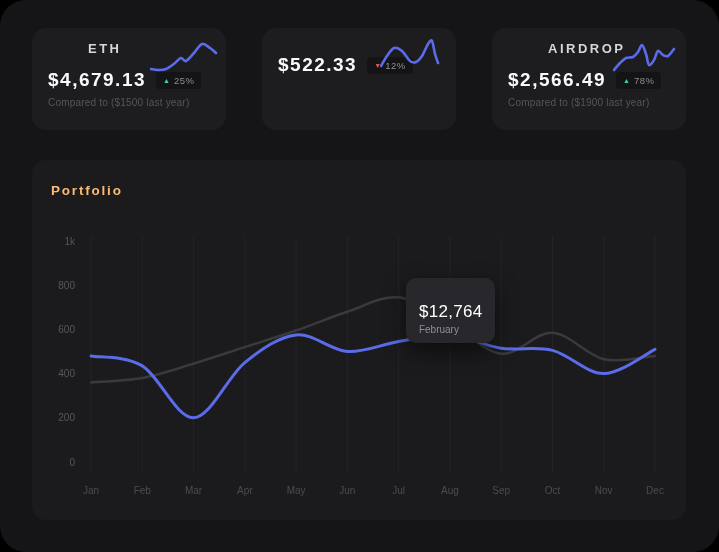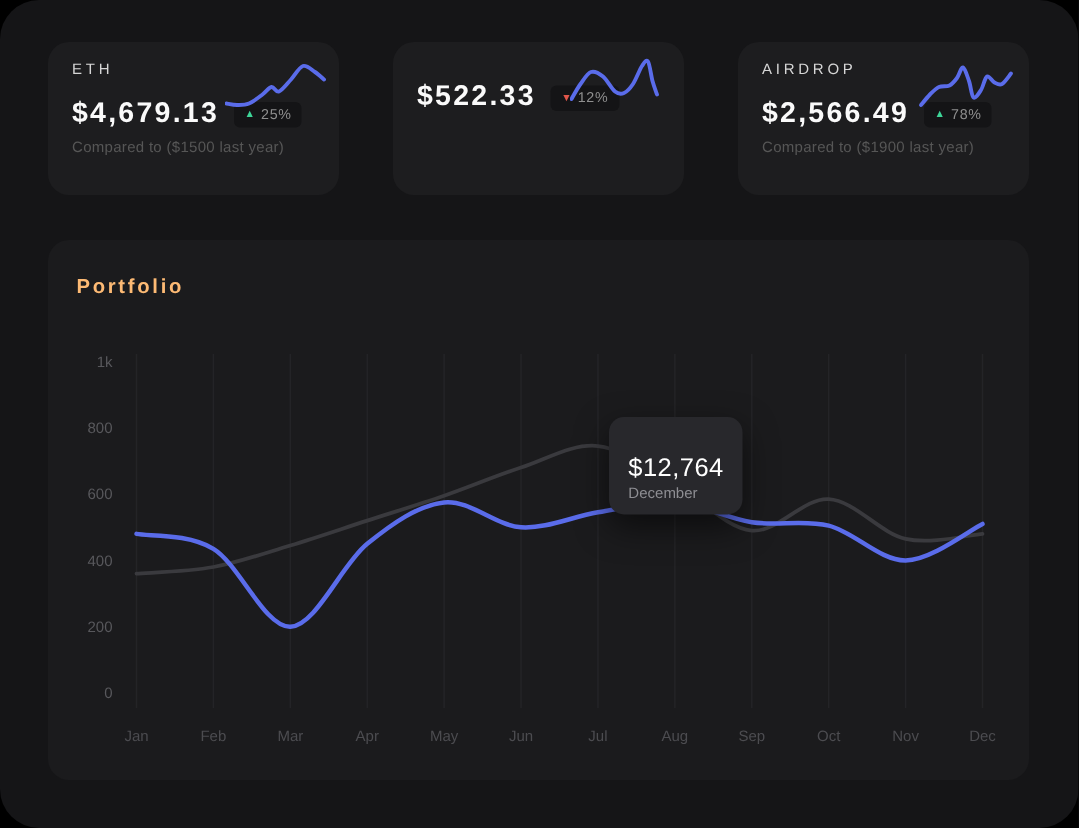--- a/index.html
+++ b/index.html
@@ -2,21 +2,21 @@
 <html><head>
 <meta charset="utf-8">
 <style>
   html,body{margin:0;padding:0;background:#000;}
   body{width:719px;height:552px;position:relative;font-family:"Liberation Sans",sans-serif;overflow:hidden;}
   .stage{position:absolute;inset:0;background:#151517;border-radius:26px;overflow:hidden;}
 
   
   .cards{position:absolute;left:32px;top:28px;width:654px;display:flex;gap:36px;}
   .card{position:relative;flex:1;height:102px;background:#1d1d1f;border-radius:14px;padding:13px 16px 12px;box-sizing:border-box;}
-  .card-title{font-size:10px;font-weight:400;letter-spacing:2.5px;color:#d6d6d6;}
+  .card-title{font-size:13px;font-weight:700;letter-spacing:2.5px;color:#d6d6d6;margin-left:40px;}
   .spark{position:absolute;top:8px;right:8px;width:68px;height:40px;}
   .price-row{display:flex;align-items:center;margin-top:13px;}
   .price{font-size:19px;font-weight:700;letter-spacing:1.5px;color:#fafafa;}
   .badge{display:inline-flex;align-items:center;gap:4px;margin-left:10px;background:#141416;border-radius:4px;padding:3px 7px;}
   .badge .arrow{font-size:7px;line-height:1;}
   .badge .pct{font-size:9.5px;color:#8f8f8f;letter-spacing:.5px;}
   .caption{margin-top:6px;font-size:10px;color:#565656;letter-spacing:.2px;}
 
   
   .panel{position:absolute;left:32px;top:160px;width:654px;height:360px;background:#1b1b1d;border-radius:14px;}
@@ -112,17 +112,17 @@
         <text x="469.1818181818182" y="334" text-anchor="middle" fill="#4c4c50" font-size="10">Sep</text>
         <text x="520.4545454545455" y="334" text-anchor="middle" fill="#4c4c50" font-size="10">Oct</text>
         <text x="571.7272727272727" y="334" text-anchor="middle" fill="#4c4c50" font-size="10">Nov</text>
         <text x="623" y="334" text-anchor="middle" fill="#4c4c50" font-size="10">Dec</text>
         <path d="M 59,222.44 C 67.55,221.70 93.18,221.15 110.27,218.02 C 127.36,214.89 144.45,208.81 161.55,203.66 C 178.64,198.50 195.73,192.60 212.82,187.08 C 229.91,181.55 247.00,176.40 264.09,170.50 C 281.18,164.61 298.27,157.25 315.36,151.72 C 332.45,146.19 349.55,135.51 366.64,137.35 C 383.73,139.20 400.82,153.38 417.91,162.77 C 435.00,172.16 452.09,192.05 469.18,193.71 C 486.27,195.37 503.36,171.79 520.45,172.72 C 537.55,173.64 554.64,195.37 571.73,199.24 C 588.82,203.10 614.45,196.47 623.00,195.92" fill="none" stroke="#3a3a3e" stroke-width="2.5" stroke-linecap="round"></path>
         <path d="M 59,195.92000000000002 C 67.55,197.58 93.18,195.55 110.27,205.87 C 127.36,216.18 144.45,258.35 161.55,257.80 C 178.64,257.25 195.73,216.36 212.82,202.55 C 229.91,188.74 247.00,176.77 264.09,174.93 C 281.18,173.08 298.27,190.40 315.36,191.50 C 332.45,192.60 349.55,184.32 366.64,181.56 C 383.73,178.79 400.82,173.82 417.91,174.93 C 435.00,176.03 452.09,185.61 469.18,188.19 C 486.27,190.76 503.36,186.16 520.45,190.39 C 537.55,194.63 554.64,213.78 571.73,213.60 C 588.82,213.42 614.45,193.34 623.00,189.29" fill="none" stroke="#5a6cea" stroke-width="3" stroke-linecap="round"></path>
         <circle cx="417.90909090909093" cy="174.925" r="7" fill="#5a6cea"></circle>
       </svg>
     <div class="tooltip" id="tooltip" style="left: 373.909px; top: 117.925px;">
       <div class="tooltip-value">$12,764</div>
-      <div class="tooltip-label">December</div>
+      <div class="tooltip-label">February</div>
     </div>
   </div>
 
 </div>
 
 </body></html>

